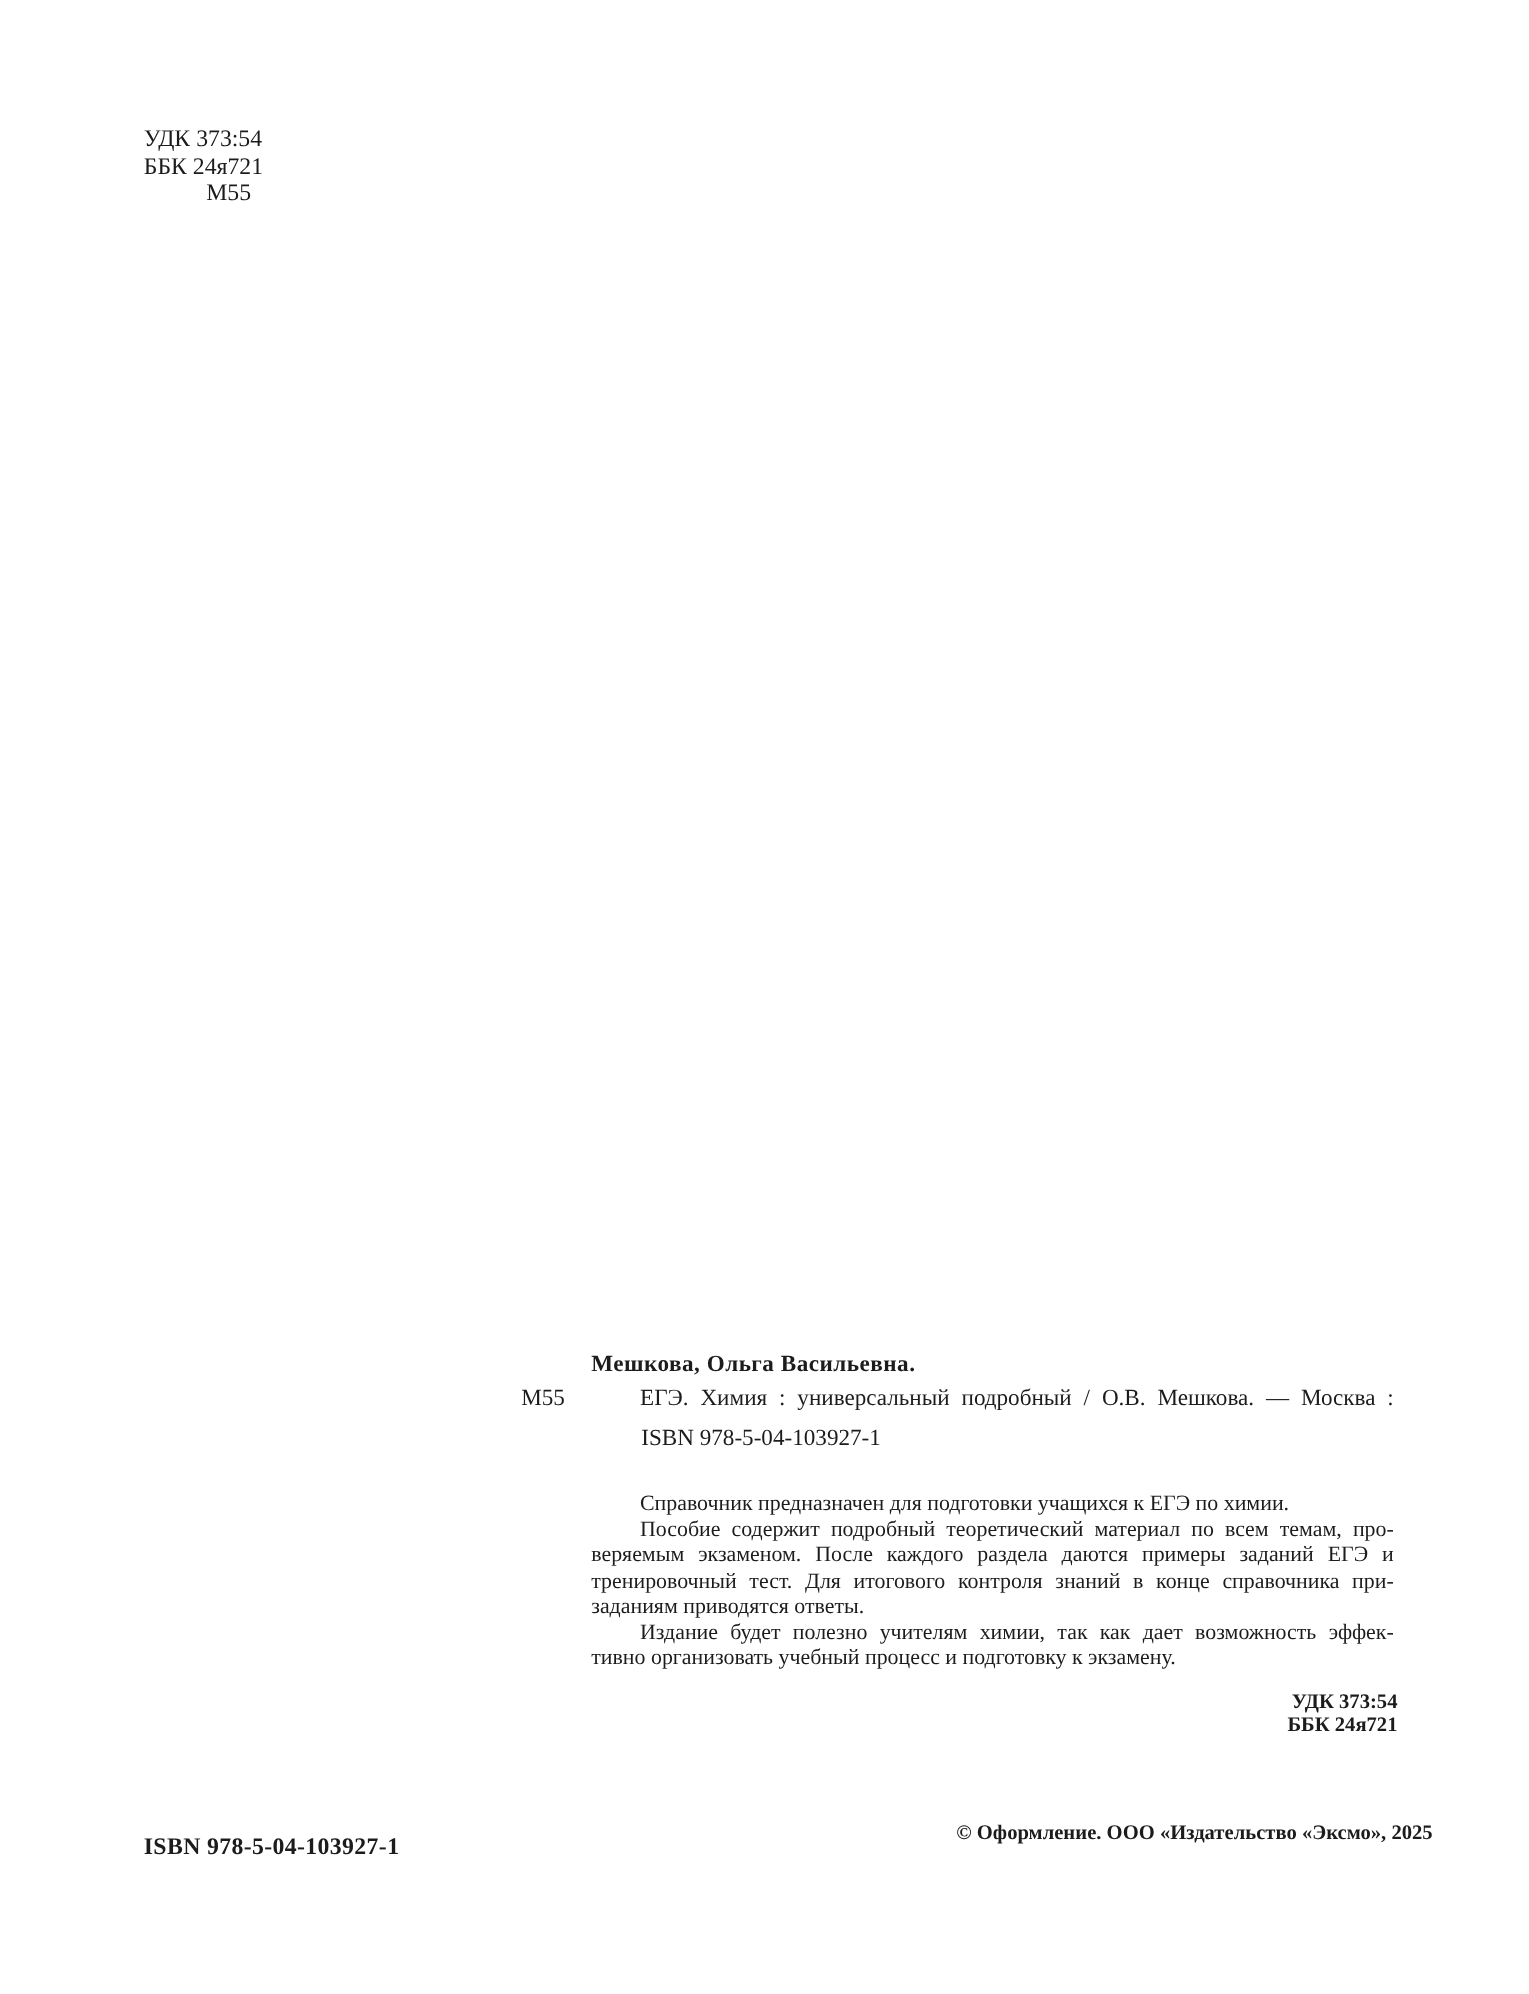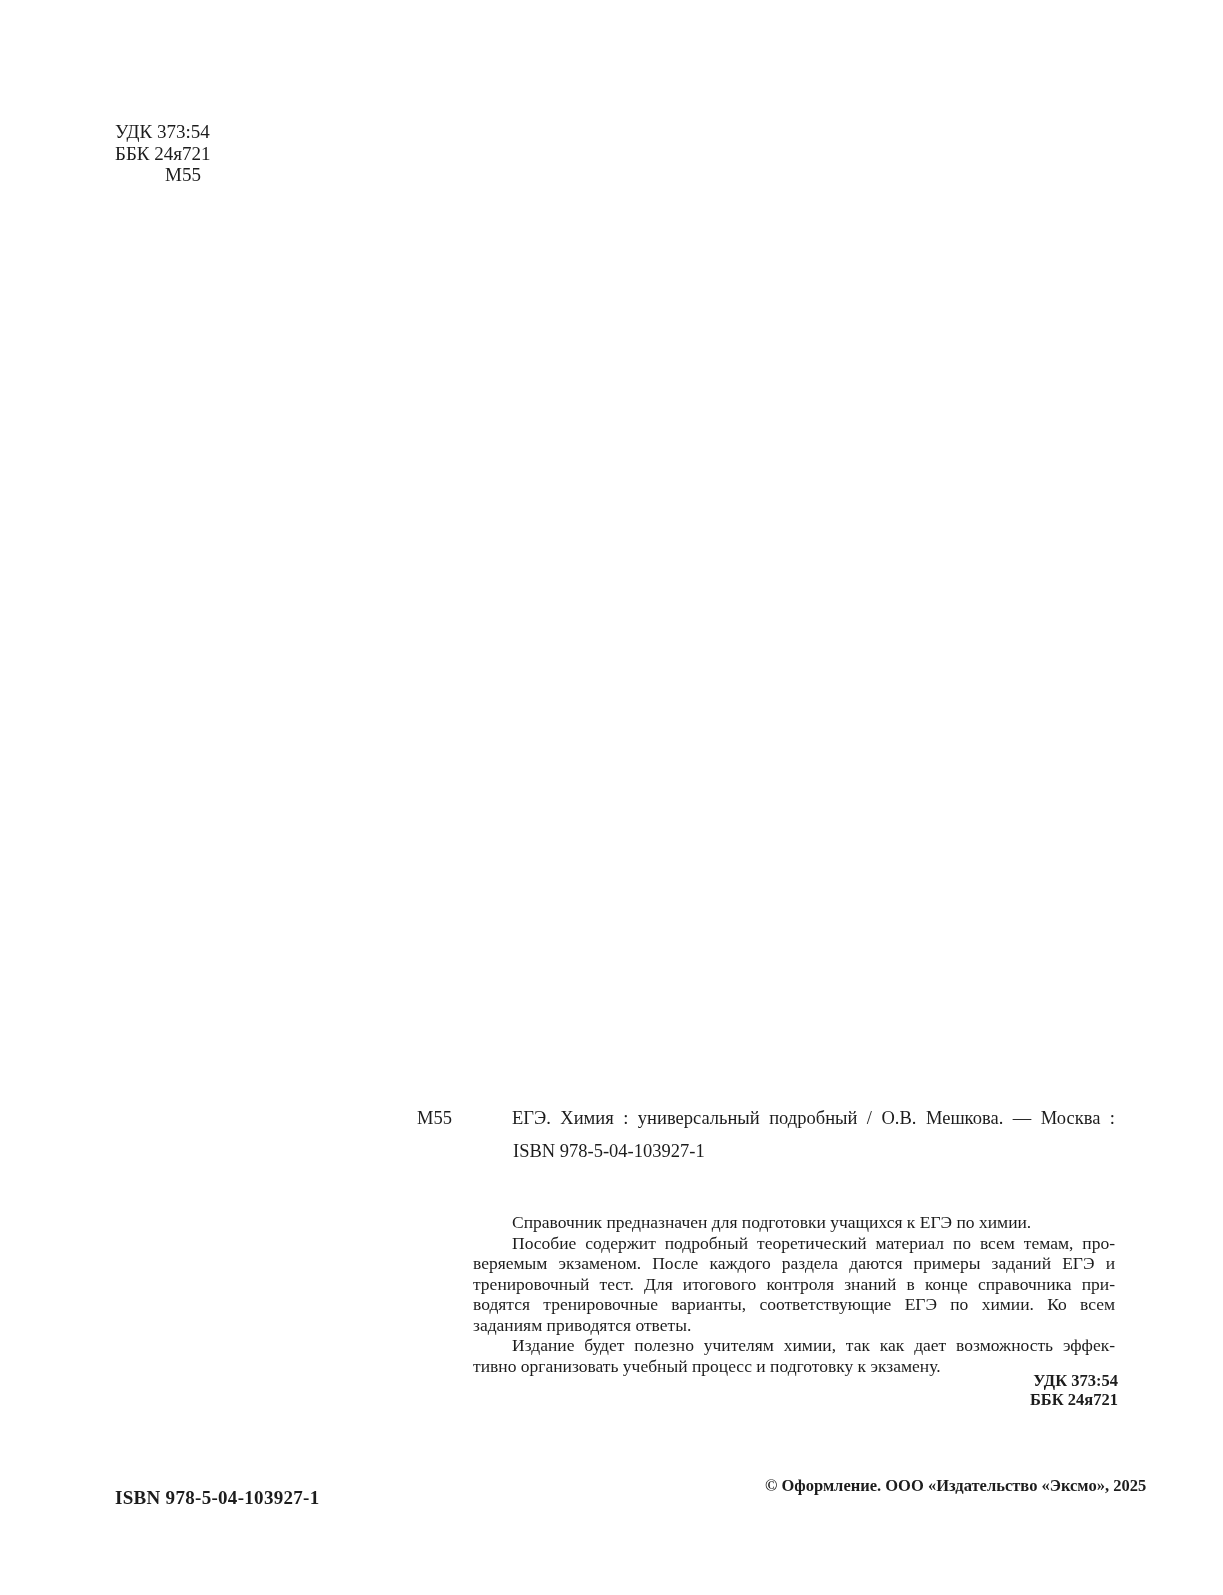--- a/index.html
+++ b/index.html
@@ -9,21 +9,21 @@
   }
   .page {
     position: relative;
     width: 1223px;
     height: 1595px;
     background: #ffffff;
     font-family: "Liberation Serif", "DejaVu Serif", serif;
     color: #1c1c1c;
     overflow: hidden;
   }
-  .abs { position: absolute; margin-top: 20px; }
+  .abs { position: absolute; }
 
   
   .top-imprint {
     left: 115px;
     top: 101px;
     font-size: 19px;
     line-height: 21.5px;
     white-space: nowrap;
   }
   .top-imprint .author-sign { padding-left: 50px; }
@@ -104,33 +104,33 @@
 
 <div class="page">
 
   <div class="abs top-imprint">
     <div>УДК 373:54</div>
     <div>ББК 24я721</div>
     <div class="author-sign">М55</div>
   </div>
 
   <div class="abs card">
+    <div class="card-author">Мешкова, Ольга Васильевна.</div>
     <div class="card-desc">
       <span class="m55-hang">М55</span>
       <div class="jline indent">ЕГЭ. Химия : универсальный подробный / О.В. Мешкова. — Москва :</div>
     </div>
     <div class="card-isbn">ISBN 978-5-04-103927-1</div>
   </div>
 
   <div class="abs annotation">
     <div class="indent">Справочник предназначен для подготовки учащихся к ЕГЭ по химии.</div>
     <div class="jline indent">Пособие содержит подробный теоретический материал по всем темам, про-</div>
     <div class="jline">веряемым экзаменом. После каждого раздела даются примеры заданий ЕГЭ и</div>
     <div class="jline">тренировочный тест. Для итогового контроля знаний в конце справочника при-</div>
-    <div class="jline">водятся тренировочные варианты, соответствующие ЕГЭ по химии. Ко всем</div>
     <div>заданиям приводятся ответы.</div>
     <div class="jline indent">Издание будет полезно учителям химии, так как дает возможность эффек-</div>
     <div>тивно организовать учебный процесс и подготовку к экзамену.</div>
   </div>
 
   <div class="abs codes-right">
     <div>УДК 373:54</div>
     <div>ББК 24я721</div>
   </div>
 

